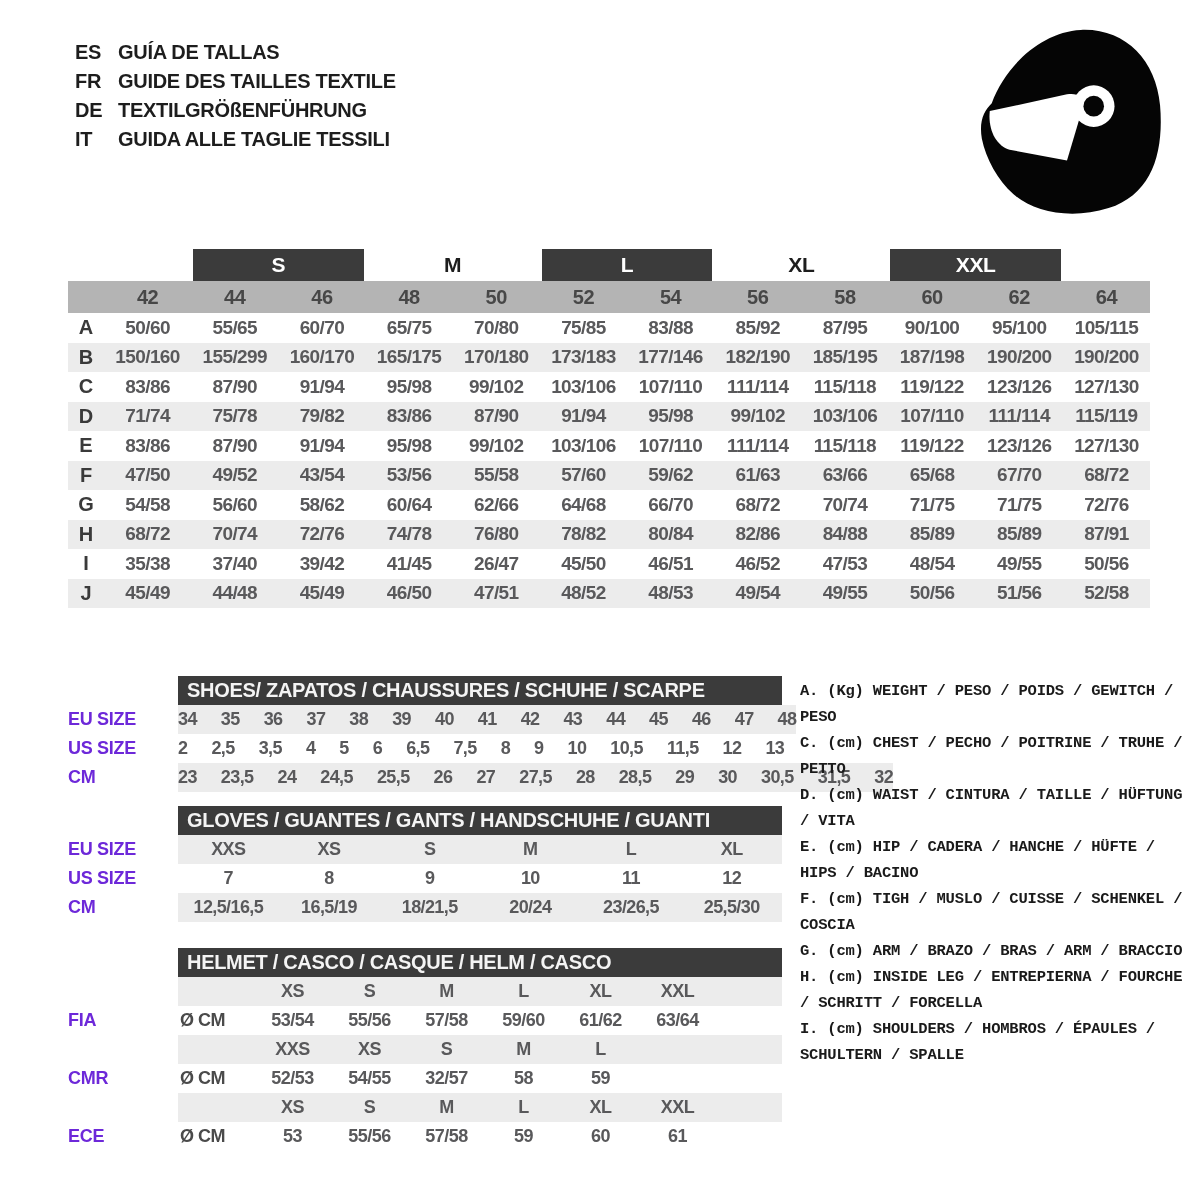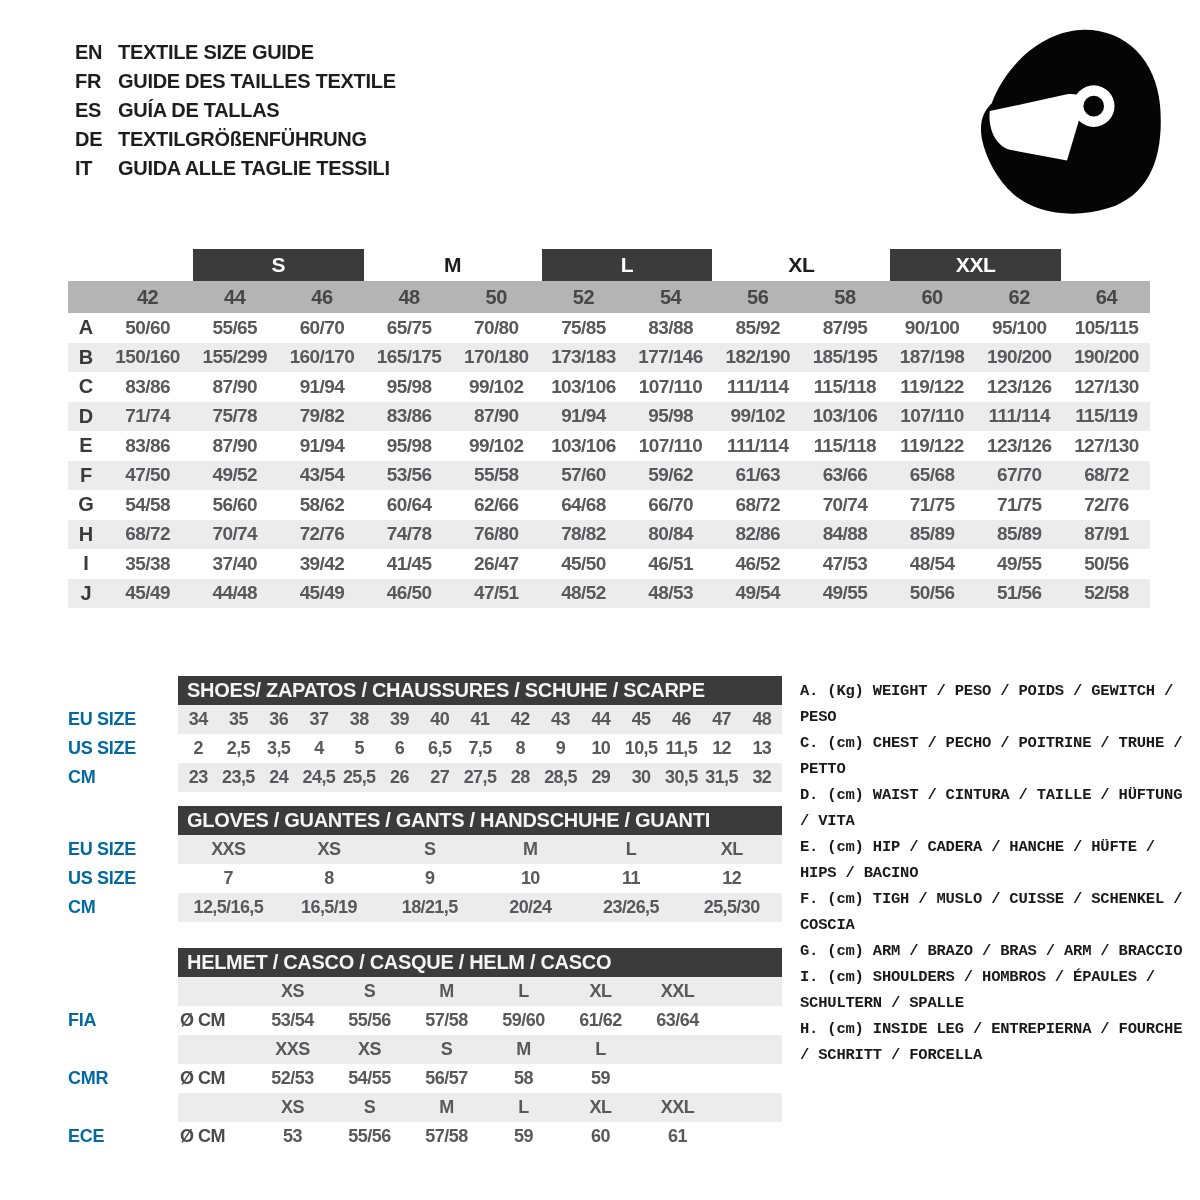--- a/index.html
+++ b/index.html
@@ -33,50 +33,46 @@
 
   
   .bottom { position:absolute; left:68px; top:676px; width:714px; }
   .table-block { width:714px; }
   .table-block.gloves { margin-top:14px; }
   .table-block.helmet { margin-top:26px; }
   .bar { margin-left:110px; height:29px; background:#3b3b3b; color:#f4f4f4;
          display:flex; align-items:center; padding-left:9px; box-sizing:border-box;
          font-size:20px; font-weight:bold; letter-spacing:-0.3px; white-space:nowrap; overflow:hidden; }
   .brow { display:grid; grid-template-columns:110px 1fr; height:29px; align-items:stretch; }
-  .brow .blabel { display:flex; align-items:center; font-size:18px; font-weight:bold; color:#0369a1; letter-spacing:-0.3px; }
+  .brow .blabel { display:flex; align-items:center; font-size:18px; font-weight:bold; color:#6d28d9; letter-spacing:-0.3px; }
   .bcells { display:grid; align-items:center; }
   .bcells.gray { background:#ececec; }
-  .cols15 { grid-template-columns:repeat(15, 1fr); }
+  .cols15 { grid-template-columns:repeat(15, 1fr);gap:24px; }
   .cols6  { grid-template-columns:repeat(6, 1fr); }
   .bcells .bcell { text-align:center; font-size:18px; font-weight:bold; color:#59595b; letter-spacing:-0.6px; white-space:nowrap; }
   .hcells { display:grid; grid-template-columns:76px repeat(6, 77px) 1fr; align-items:center; }
   .hcells.gray { background:#ececec; }
   .hcells .unit { font-size:18px; font-weight:bold; color:#4a4a4a; letter-spacing:-0.5px; padding-left:2px; }
   .hcells .hcell { text-align:center; font-size:18px; font-weight:bold; color:#59595b; letter-spacing:-0.5px; white-space:nowrap; }
 
   
   .legend { position:absolute; left:800px; top:678px; width:392px; }
   .legend-item { font-size:15.5px; font-weight:bold; color:#1a1a1a; line-height:26px; letter-spacing:-0.2px;font-family:Liberation Mono, monospace; }
 </style>
 </head>
 <body>
 
 <div class="title-block" id="title-block">
     <div class="title-line">
-      <div class="code">EN</div>
-      <div class="text">TEXTILE SIZE GUIDE</div>
+      <div class="code">ES</div>
+      <div class="text">GUÍA DE TALLAS</div>
     </div>
     <div class="title-line">
       <div class="code">FR</div>
       <div class="text">GUIDE DES TAILLES TEXTILE</div>
-    </div>
-    <div class="title-line">
-      <div class="code">ES</div>
-      <div class="text">GUÍA DE TALLAS</div>
     </div>
     <div class="title-line">
       <div class="code">DE</div>
       <div class="text">TEXTILGRÖßENFÜHRUNG</div>
     </div>
     <div class="title-line">
       <div class="code">IT</div>
       <div class="text">GUIDA ALLE TAGLIE TESSILI</div>
     </div>
   </div>
@@ -416,21 +412,21 @@
             <div class="hcell"></div>
             <div></div>
           </div>
         </div>
         <div class="brow">
           <div class="blabel">CMR</div>
           <div class="hcells">
             <div class="unit">Ø CM</div>
             <div class="hcell">52/53</div>
             <div class="hcell">54/55</div>
-            <div class="hcell">56/57</div>
+            <div class="hcell">32/57</div>
             <div class="hcell">58</div>
             <div class="hcell">59</div>
             <div class="hcell"></div>
             <div></div>
           </div>
         </div>
         <div class="brow">
           <div class="blabel"></div>
           <div class="hcells gray">
             <div class="unit"></div>
@@ -461,15 +457,15 @@
 
 </div>
 
 <div class="legend" id="legend">
     <div class="legend-item">A. (Kg) WEIGHT / PESO / POIDS / GEWITCH / PESO</div>
     <div class="legend-item">C. (cm) CHEST / PECHO / POITRINE / TRUHE / PETTO</div>
     <div class="legend-item">D. (cm) WAIST / CINTURA / TAILLE / HÜFTUNG / VITA</div>
     <div class="legend-item">E. (cm) HIP / CADERA / HANCHE / HÜFTE / HIPS / BACINO</div>
     <div class="legend-item">F. (cm) TIGH / MUSLO / CUISSE / SCHENKEL / COSCIA</div>
     <div class="legend-item">G. (cm) ARM / BRAZO / BRAS / ARM / BRACCIO</div>
+    <div class="legend-item">H. (cm) INSIDE LEG / ENTREPIERNA / FOURCHE / SCHRITT / FORCELLA</div>
     <div class="legend-item">I. (cm) SHOULDERS / HOMBROS / ÉPAULES / SCHULTERN / SPALLE</div>
-    <div class="legend-item">H. (cm) INSIDE LEG / ENTREPIERNA / FOURCHE / SCHRITT / FORCELLA</div>
   </div>
 
 </body></html>

